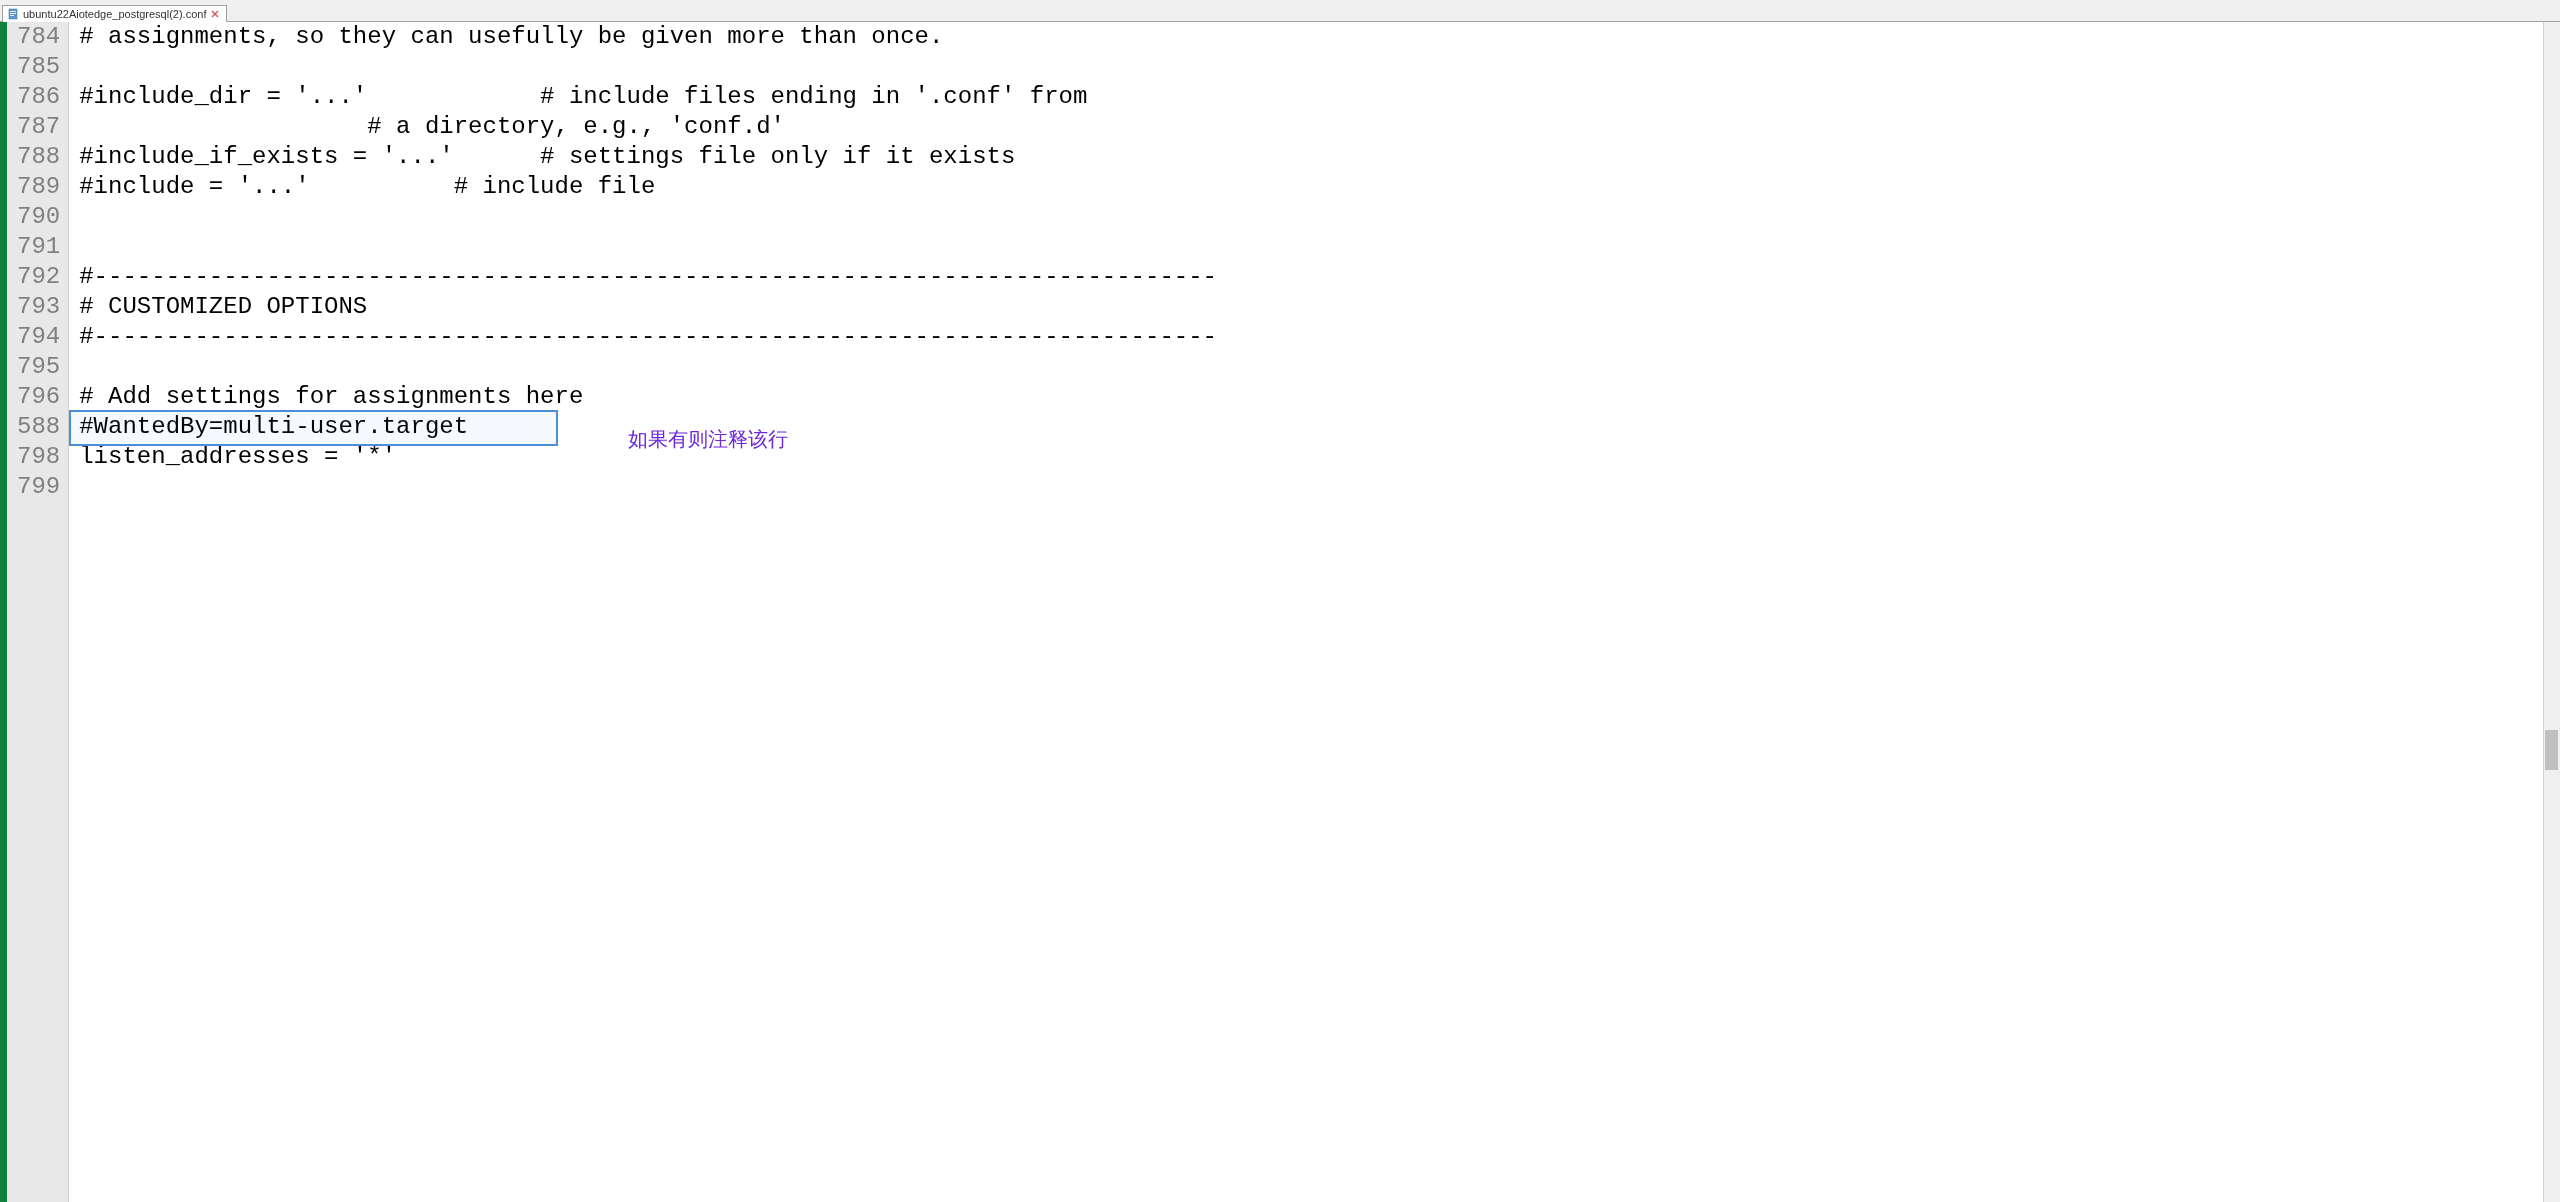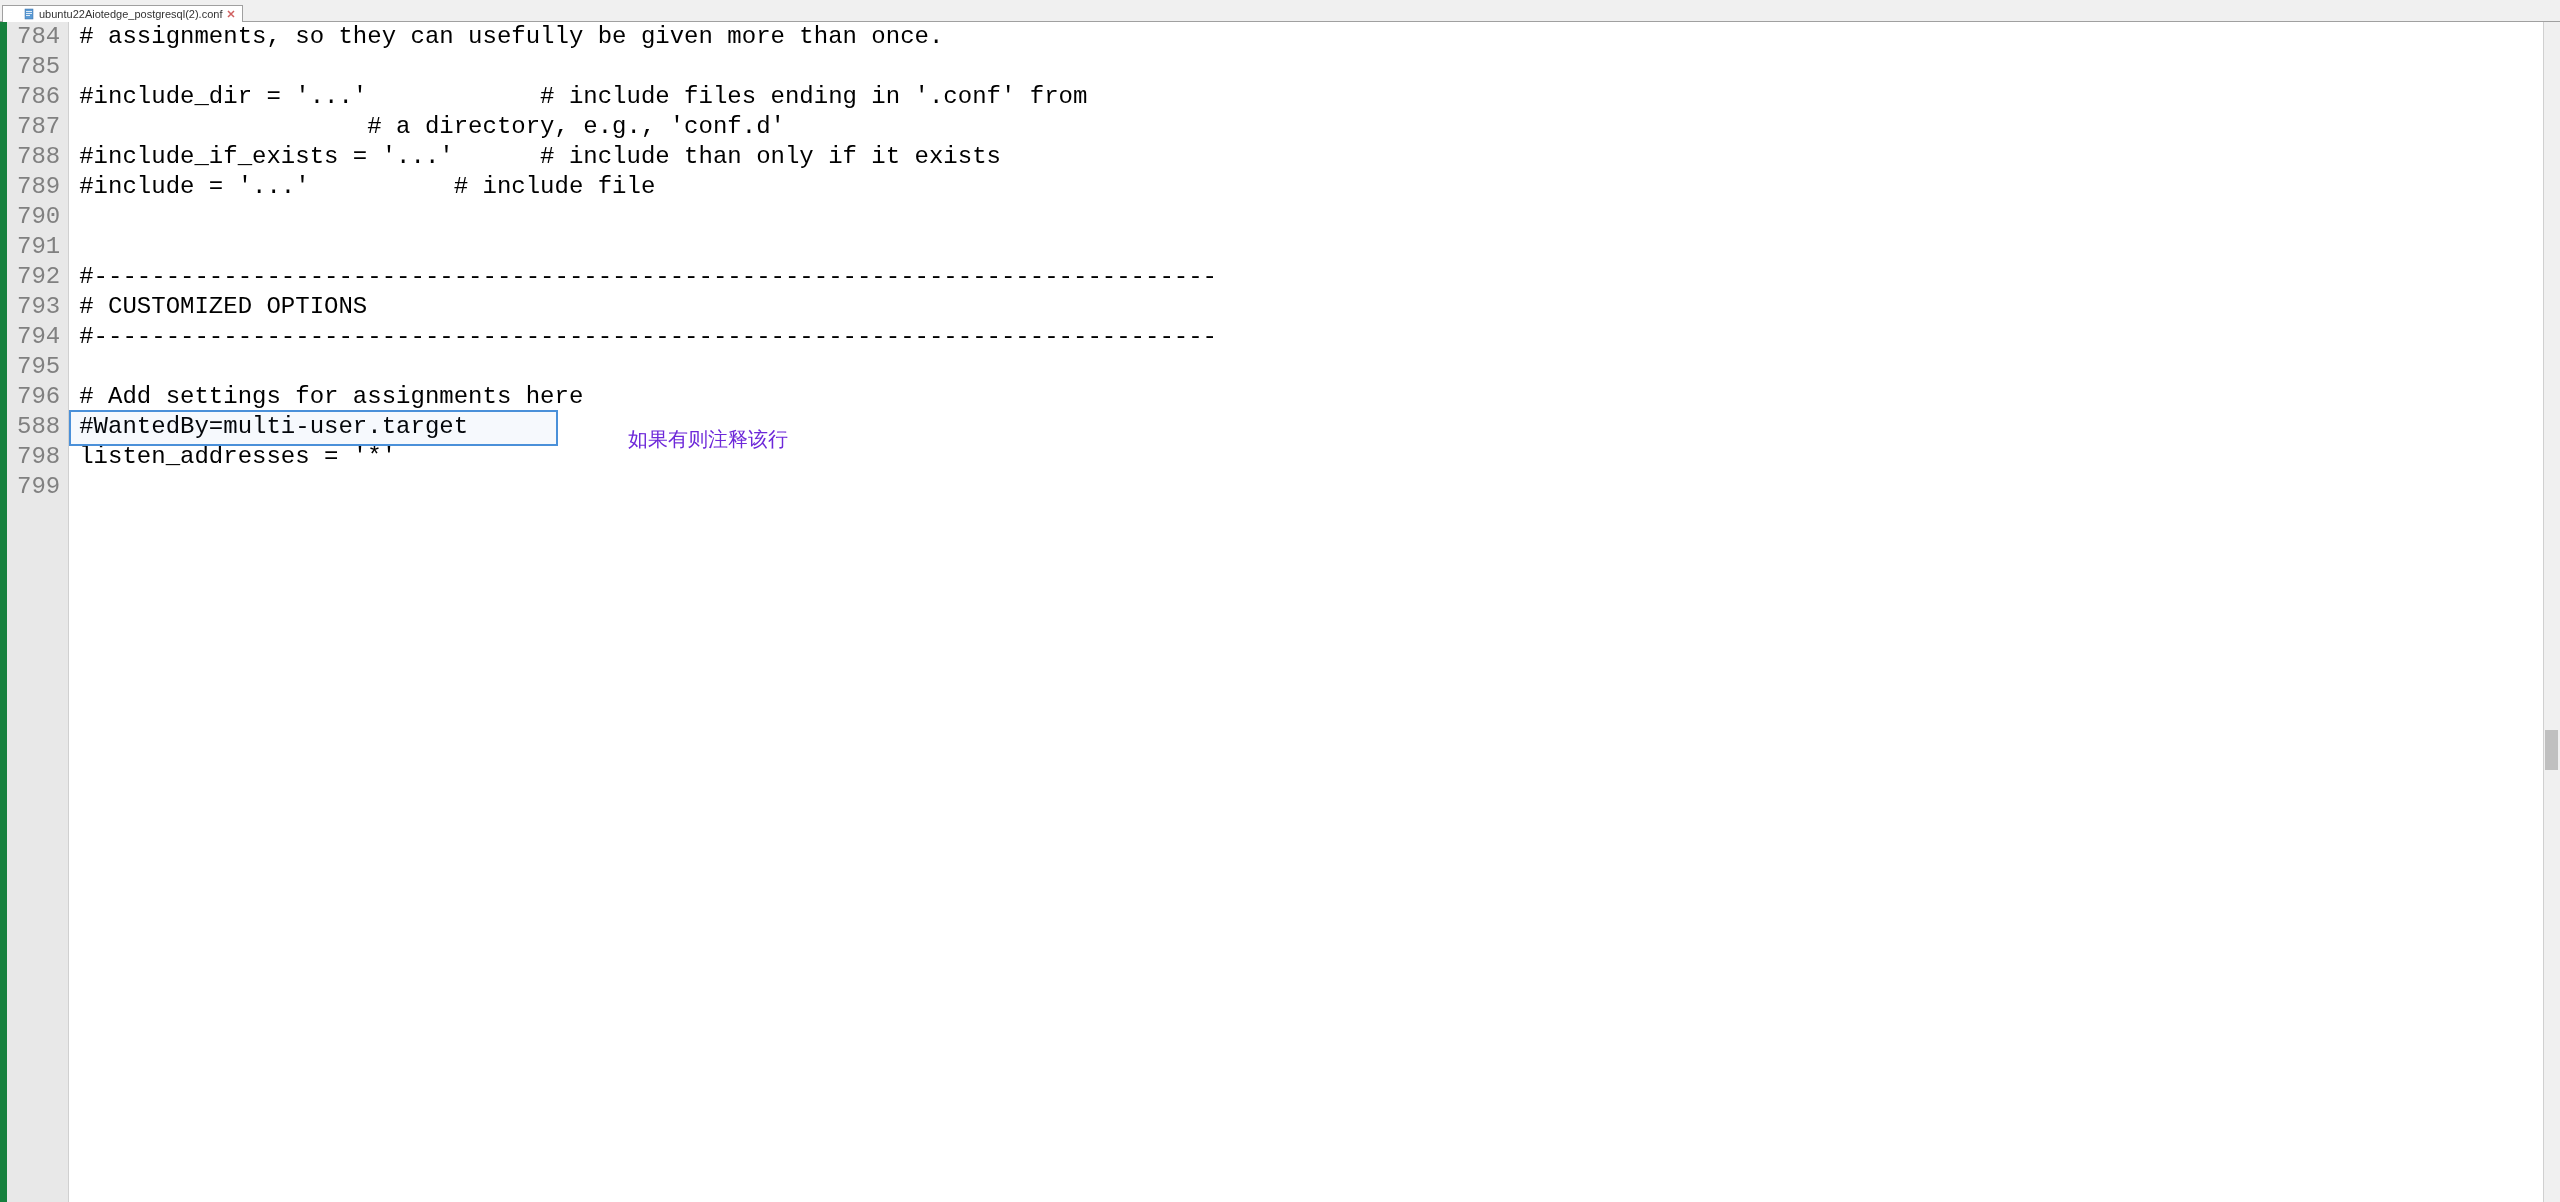--- a/index.html
+++ b/index.html
@@ -17,21 +17,21 @@
       background: #f0f0f0;
       border-bottom: 1px solid #a0a0a0;
       height: 22px;
       display: flex;
       align-items: flex-end;
     }
     .tab {
       background: #ffffff;
       border: 1px solid #a0a0a0;
       border-bottom: none;
-      padding: 2px 6px 2px 20px;
+      padding: 2px 6px 2px 4px;
       display: flex;
       align-items: center;
       gap: 4px;
       font-size: 11px;
       color: #333;
       margin-left: 2px;
       position: relative;
       top: 1px;
     }
     .tab-icon {
@@ -154,21 +154,21 @@
       <div>796</div>
       <div>588</div>
       <div>798</div>
       <div>799</div>
     </div>
   <div class="code-area">
       <div class="code-line"># assignments, so they can usefully be given more than once.</div>
       <div class="code-line"></div>
       <div class="code-line">#include_dir = '...'            # include files ending in '.conf' from</div>
       <div class="code-line">                    # a directory, e.g., 'conf.d'</div>
-      <div class="code-line">#include_if_exists = '...'      # include than only if it exists</div>
+      <div class="code-line">#include_if_exists = '...'      # settings file only if it exists</div>
       <div class="code-line">#include = '...'          # include file</div>
       <div class="code-line"></div>
       <div class="code-line"></div>
       <div class="code-line">#------------------------------------------------------------------------------</div>
       <div class="code-line"># CUSTOMIZED OPTIONS</div>
       <div class="code-line">#------------------------------------------------------------------------------</div>
       <div class="code-line"></div>
       <div class="code-line"># Add settings for assignments here</div>
       <div class="code-line">#WantedBy=multi-user.target</div>
       <div class="code-line">listen_addresses = '*'</div>

